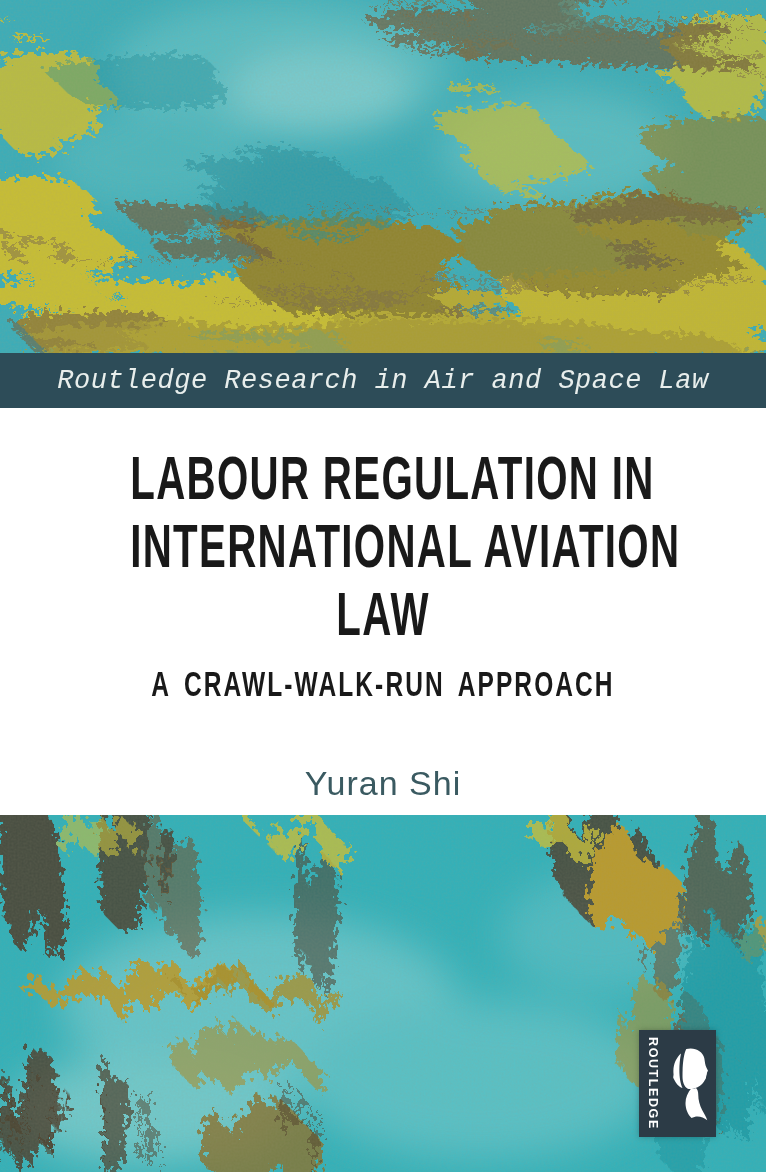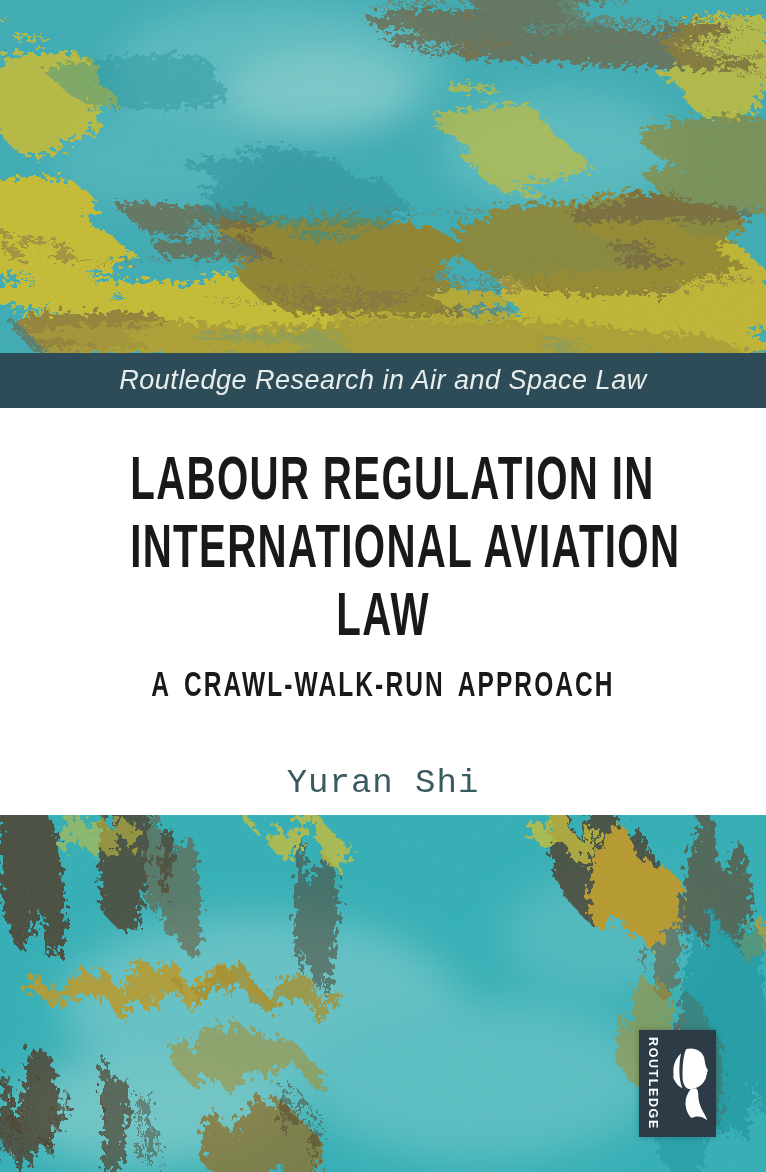--- a/index.html
+++ b/index.html
@@ -17,21 +17,21 @@
   .art-bottom{top:815px;height:357px;}
   .art svg.texture{display:block;width:100%;height:100%;}
 
   
   .series-banner{
     position:absolute;left:0;top:353px;width:766px;height:55px;
     background:#2d4c58;
     display:flex;align-items:center;justify-content:center;
   }
   .series-banner .series-title{
-    font-family:Liberation Sans, sans-serif;
+    font-family:Liberation Mono, monospace;
     font-style:italic;
     font-size:27px;
     letter-spacing:.5px;
     color:#e8eeec;
   }
 
   
   .title-block{position:absolute;left:0;top:420px;width:766px;height:407px;background:#ffffff;}
   .book-title{
     position:absolute;left:0;top:24px;width:766px;margin:0;
@@ -55,21 +55,21 @@
     letter-spacing:3px;
     word-spacing:7px;
     color:#191919;
     transform:scaleX(.70);
     transform-origin:50% 50%;
     white-space:nowrap;
   }
   .author-name{
     position:absolute;left:0;top:344px;width:766px;
     text-align:center;
-    font-family:Liberation Mono, monospace;
+    font-family:Liberation Sans, sans-serif;
     font-size:34px;
     letter-spacing:1px;
     color:#3a5a61;
   }
 
   
   .publisher-logo{
     position:absolute;left:639px;top:215px;width:77px;height:107px;
     background:#2c3b46;
     box-sizing:border-box;

